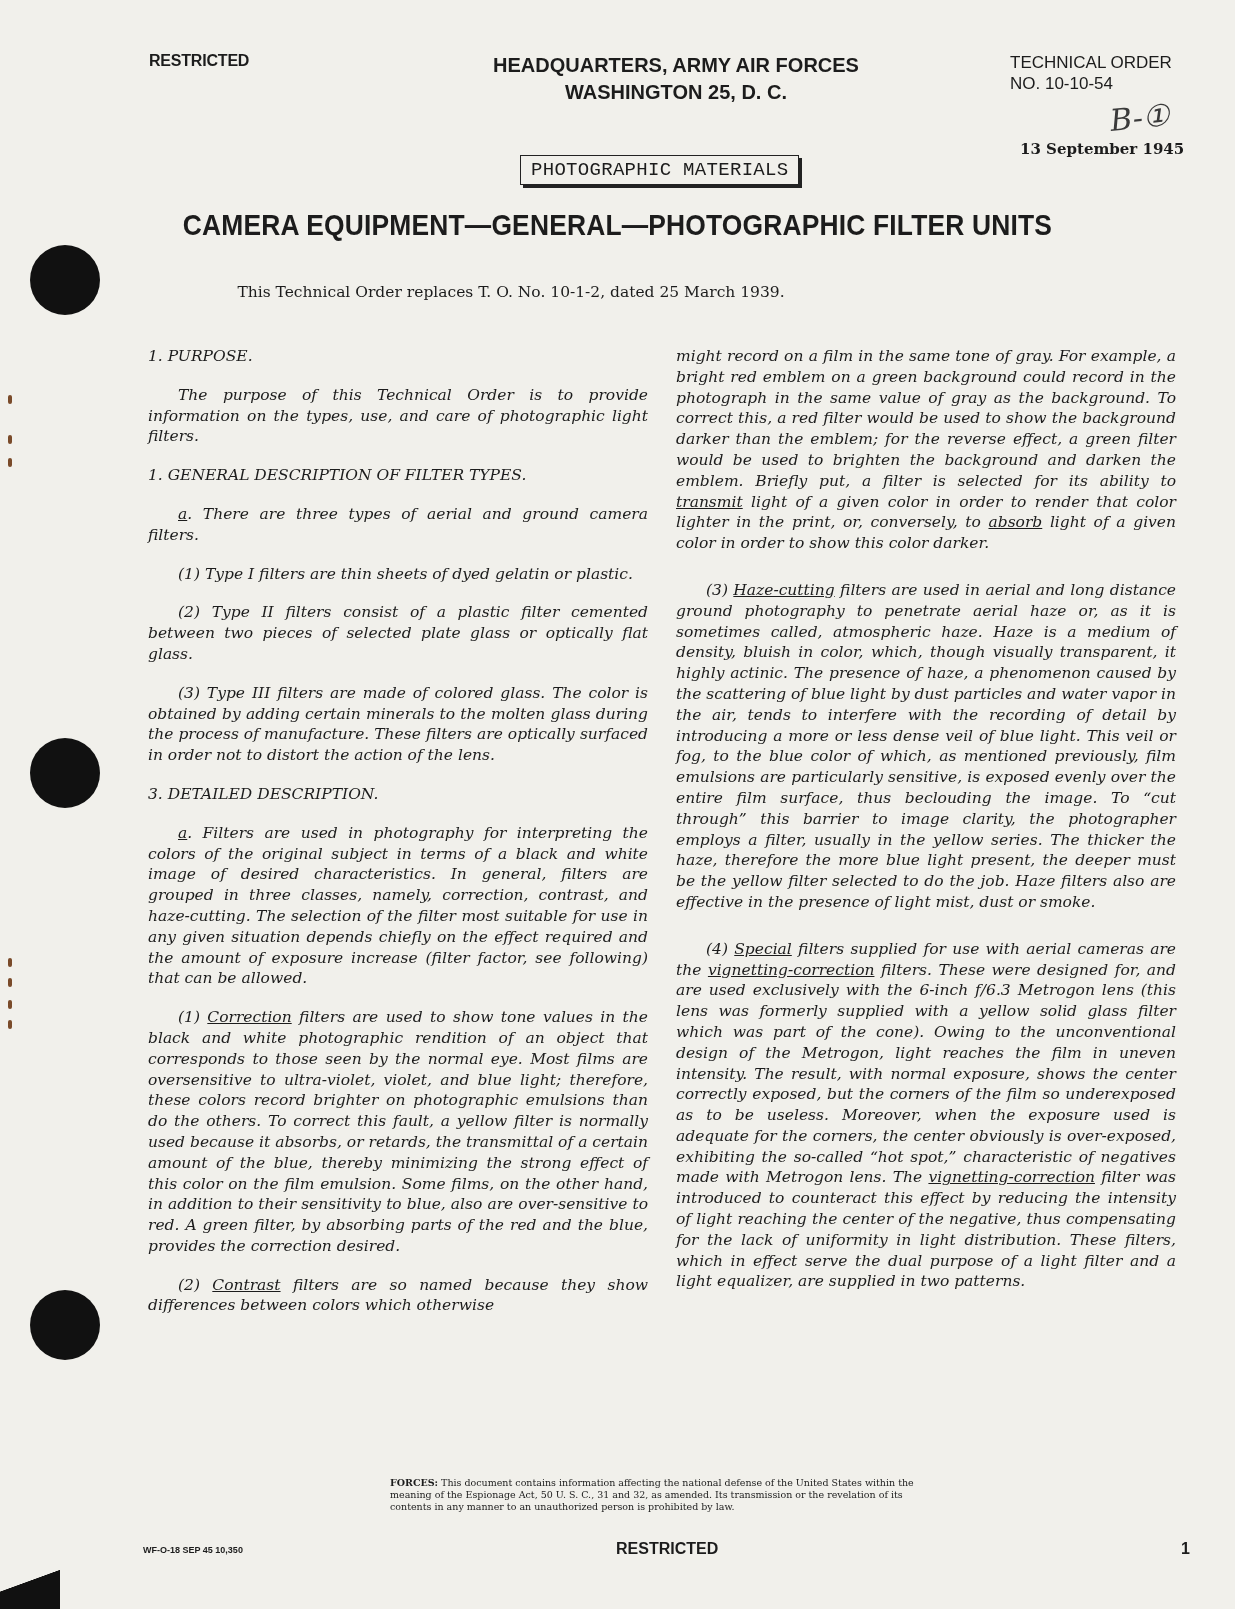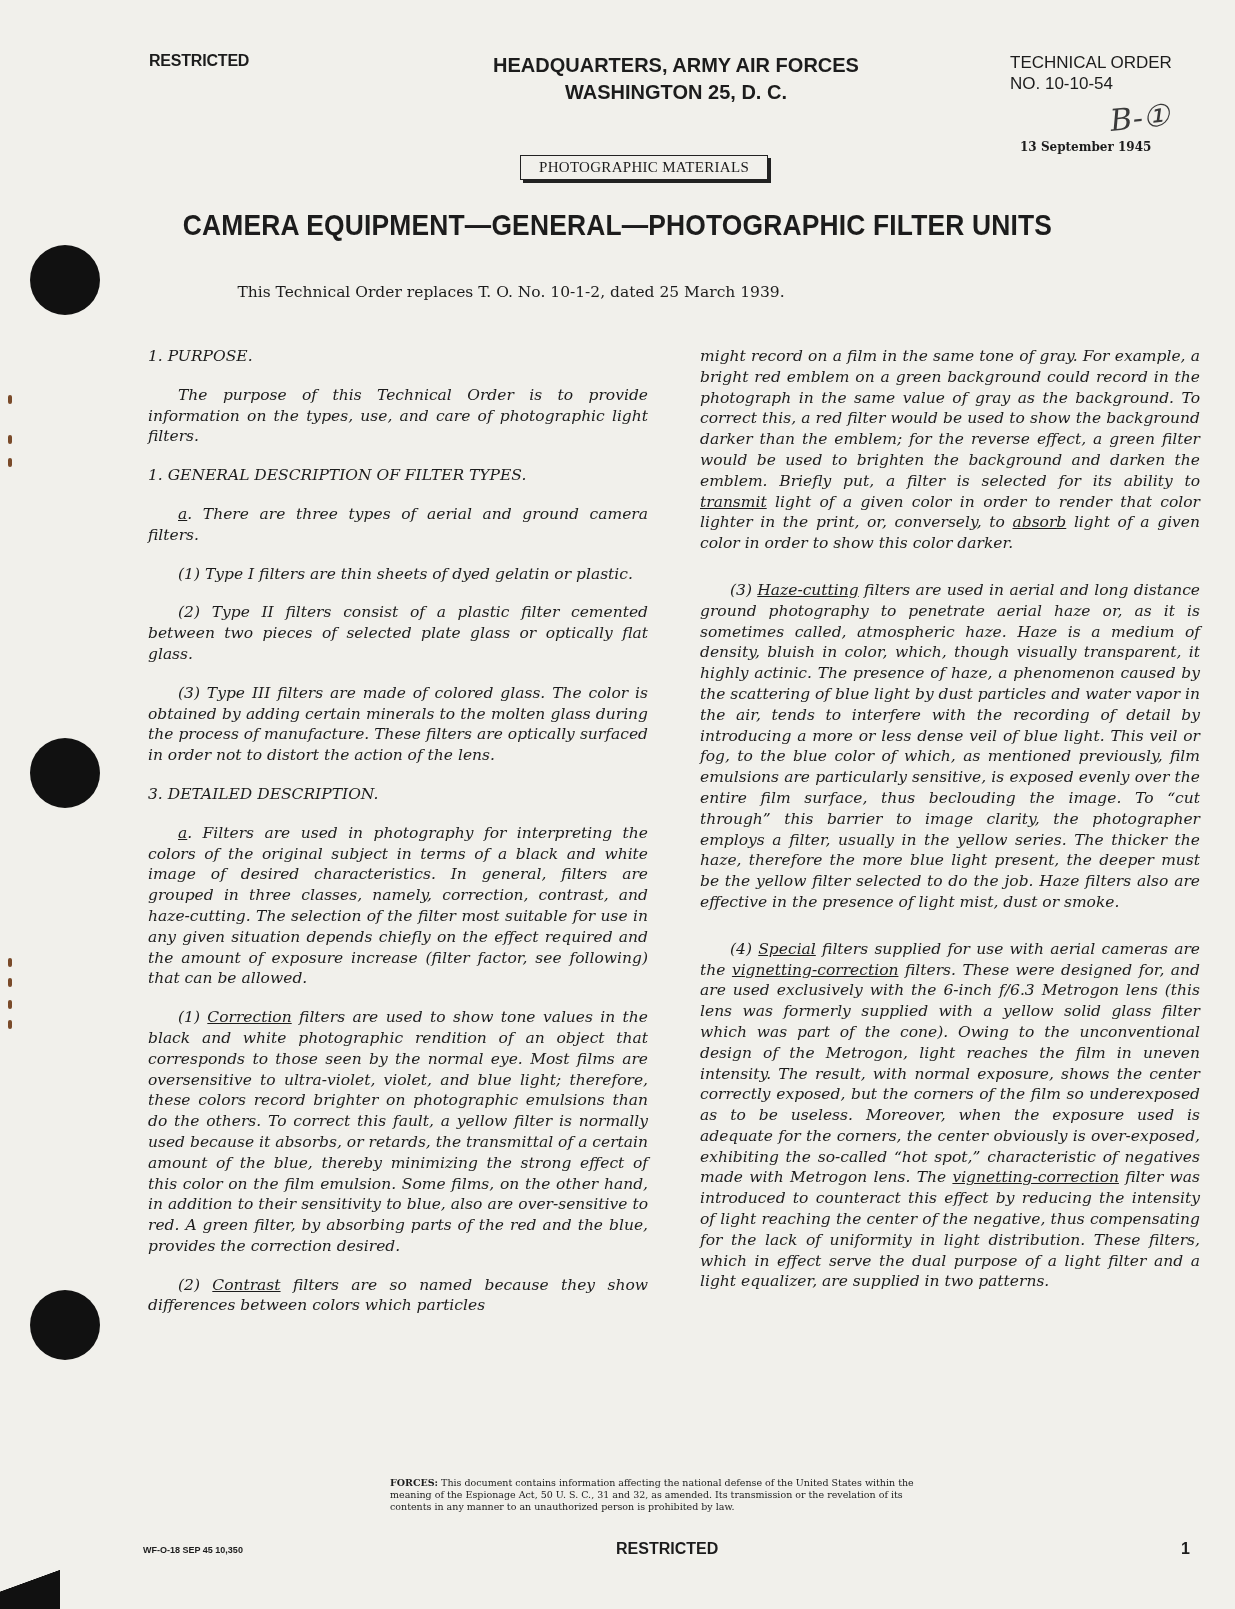--- a/index.html
+++ b/index.html
@@ -1,22 +1,22 @@
 <!DOCTYPE html>
 <html><head>
 <meta charset="utf-8">
 <style>
   html,body{margin:0;padding:0;}
   body{width:1235px;height:1609px;background:#f1f0eb;position:relative;overflow:hidden;color:#1c1c1c;font-family:"DejaVu Serif","Liberation Serif",serif;}
   .hdr-left{position:absolute;left:149px;top:52px;font-family:"Liberation Sans",sans-serif;font-weight:bold;font-size:16px;letter-spacing:-0.2px;}
   .hdr-center{position:absolute;left:446px;top:52px;width:460px;text-align:center;font-family:"Liberation Sans",sans-serif;font-weight:bold;font-size:20px;line-height:27px;}
   .hdr-right{position:absolute;left:1010px;top:52px;font-family:"Liberation Sans",sans-serif;font-weight:normal;font-size:17px;line-height:21px;}
   .handwrite{position:absolute;left:1110px;top:100px;font-family:"DejaVu Serif",serif;font-size:30px;color:#3a3a3a;font-style:italic;transform:rotate(-6deg);}
-  .date{position:absolute;left:1020px;top:140px;font-family:"DejaVu Serif",serif;font-weight:bold;font-size:12px;}
-  .boxed{position:absolute;left:520px;top:155px;padding:3px 18px;border:1.5px solid #222;box-shadow:3px 3px 0 #222;font-family:Liberation Serif, serif;font-size:15px;letter-spacing:0.3px;}
+  .date{position:absolute;left:1020px;top:140px;font-family:"DejaVu Serif",serif;font-weight:bold;font-size:15px;}
+  .boxed{position:absolute;left:520px;top:155px;padding:3px 10px;border:1.5px solid #222;box-shadow:3px 3px 0 #222;font-family:Liberation Mono, monospace;font-size:19px;letter-spacing:0.3px;}
   .title{position:absolute;left:0;width:1235px;top:208px;text-align:center;font-family:"Liberation Sans",sans-serif;font-weight:bold;font-size:30px;letter-spacing:0.2px;transform:scaleX(0.88);}
   .replaces{position:absolute;left:0;width:1022px;top:283px;text-align:center;font-size:15.5px;}
   .hole{position:absolute;left:30px;width:70px;height:70px;border-radius:50%;background:#111;}
   .mark{position:absolute;width:4px;height:9px;background:#7a4b2a;border-radius:2px;}
   .col{position:absolute;width:500px;font-size:15.5px;line-height:20.8px;text-align:justify;font-style:italic;}
   .col p{margin:0 0 18px 0;}
   .col .ind{text-indent:30px;}
   .col .hd{margin:0 0 18px 0;}
   .u{text-decoration:underline;}
   .notice{position:absolute;left:390px;top:1477px;width:540px;font-family:"DejaVu Serif",serif;font-size:9.5px;line-height:12px;text-align:left;}
@@ -59,24 +59,24 @@
   <p class="hd">1. PURPOSE.</p>
   <p class="ind">The purpose of this Technical Order is to provide information on the types, use, and care of photographic light filters.</p>
   <p class="hd">1. GENERAL DESCRIPTION OF FILTER TYPES.</p>
   <p class="ind"><span class="u">a</span><span>. There are three types of aerial and ground camera filters.</span></p>
   <p class="ind">(1) Type I filters are thin sheets of dyed gelatin or plastic.</p>
   <p class="ind">(2) Type II filters consist of a plastic filter cemented between two pieces of selected plate glass or optically flat glass.</p>
   <p class="ind">(3) Type III filters are made of colored glass. The color is obtained by adding certain minerals to the molten glass during the process of manufacture. These filters are optically surfaced in order not to distort the action of the lens.</p>
   <p class="hd">3. DETAILED DESCRIPTION.</p>
   <p class="ind"><span class="u">a</span><span>. Filters are used in photography for interpreting the colors of the original subject in terms of a black and white image of desired characteristics. In general, filters are grouped in three classes, namely, correction, contrast, and haze-cutting. The selection of the filter most suitable for use in any given situation depends chiefly on the effect required and the amount of exposure increase (filter factor, see following) that can be allowed.</span></p>
   <p class="ind"><span>(1) </span><span class="u">Correction</span><span> filters are used to show tone values in the black and white photographic rendition of an object that corresponds to those seen by the normal eye. Most films are oversensitive to ultra-violet, violet, and blue light; therefore, these colors record brighter on photographic emulsions than do the others. To correct this fault, a yellow filter is normally used because it absorbs, or retards, the transmittal of a certain amount of the blue, thereby minimizing the strong effect of this color on the film emulsion. Some films, on the other hand, in addition to their sensitivity to blue, also are over-sensitive to red. A green filter, by absorbing parts of the red and the blue, provides the correction desired.</span></p>
-  <p class="ind"><span>(2) </span><span class="u">Contrast</span><span> filters are so named because they show differences between colors which particles</span></p>
+  <p class="ind"><span>(2) </span><span class="u">Contrast</span><span> filters are so named because they show differences between colors which otherwise</span></p>
 </div>
 
-<div class="col" style="left:700px;top:346px">
+<div class="col" style="left:676px;top:346px">
   <p><span>might record on a film in the same tone of gray. For example, a bright red emblem on a green background could record in the photograph in the same value of gray as the background. To correct this, a red filter would be used to show the background darker than the emblem; for the reverse effect, a green filter would be used to brighten the background and darken the emblem. Briefly put, a filter is selected for its ability to </span><span class="u">transmit</span><span> light of a given color in order to render that color lighter in the print, or, conversely, to </span><span class="u">absorb</span><span> light of a given color in order to show this color darker.</span></p>
   <p class="ind" style="margin-top:26px"><span>(3) </span><span class="u">Haze-cutting</span><span> filters are used in aerial and long distance ground photography to penetrate aerial haze or, as it is sometimes called, atmospheric haze. Haze is a medium of density, bluish in color, which, though visually transparent, it highly actinic. The presence of haze, a phenomenon caused by the scattering of blue light by dust particles and water vapor in the air, tends to interfere with the recording of detail by introducing a more or less dense veil of blue light. This veil or fog, to the blue color of which, as mentioned previously, film emulsions are particularly sensitive, is exposed evenly over the entire film surface, thus beclouding the image. To “cut through” this barrier to image clarity, the photographer employs a filter, usually in the yellow series. The thicker the haze, therefore the more blue light present, the deeper must be the yellow filter selected to do the job. Haze filters also are effective in the presence of light mist, dust or smoke.</span></p>
   <p class="ind" style="margin-top:26px"><span>(4) </span><span class="u">Special</span><span> filters supplied for use with aerial cameras are the </span><span class="u">vignetting-correction</span><span> filters. These were designed for, and are used exclusively with the 6-inch f/6.3 Metrogon lens (this lens was formerly supplied with a yellow solid glass filter which was part of the cone). Owing to the unconventional design of the Metrogon, light reaches the film in uneven intensity. The result, with normal exposure, shows the center correctly exposed, but the corners of the film so underexposed as to be useless. Moreover, when the exposure used is adequate for the corners, the center obviously is over-exposed, exhibiting the so-called “hot spot,” characteristic of negatives made with Metrogon lens. The </span><span class="u">vignetting-correction</span><span> filter was introduced to counteract this effect by reducing the intensity of light reaching the center of the negative, thus compensating for the lack of uniformity in light distribution. These filters, which in effect serve the dual purpose of a light filter and a light equalizer, are supplied in two patterns.</span></p>
 </div>
 
 <div class="notice"><b>FORCES:</b><span> This document contains information affecting the national defense of the United States within the meaning of the Espionage Act, 50 U. S. C., 31 and 32, as amended. Its transmission or the revelation of its contents in any manner to an unauthorized person is prohibited by law.</span></div>
 <div class="foot-left">WF-O-18 SEP 45 10,350</div>
 <div class="foot-center">RESTRICTED</div>
 <div class="foot-right">1</div>
 <div class="corner"></div>

